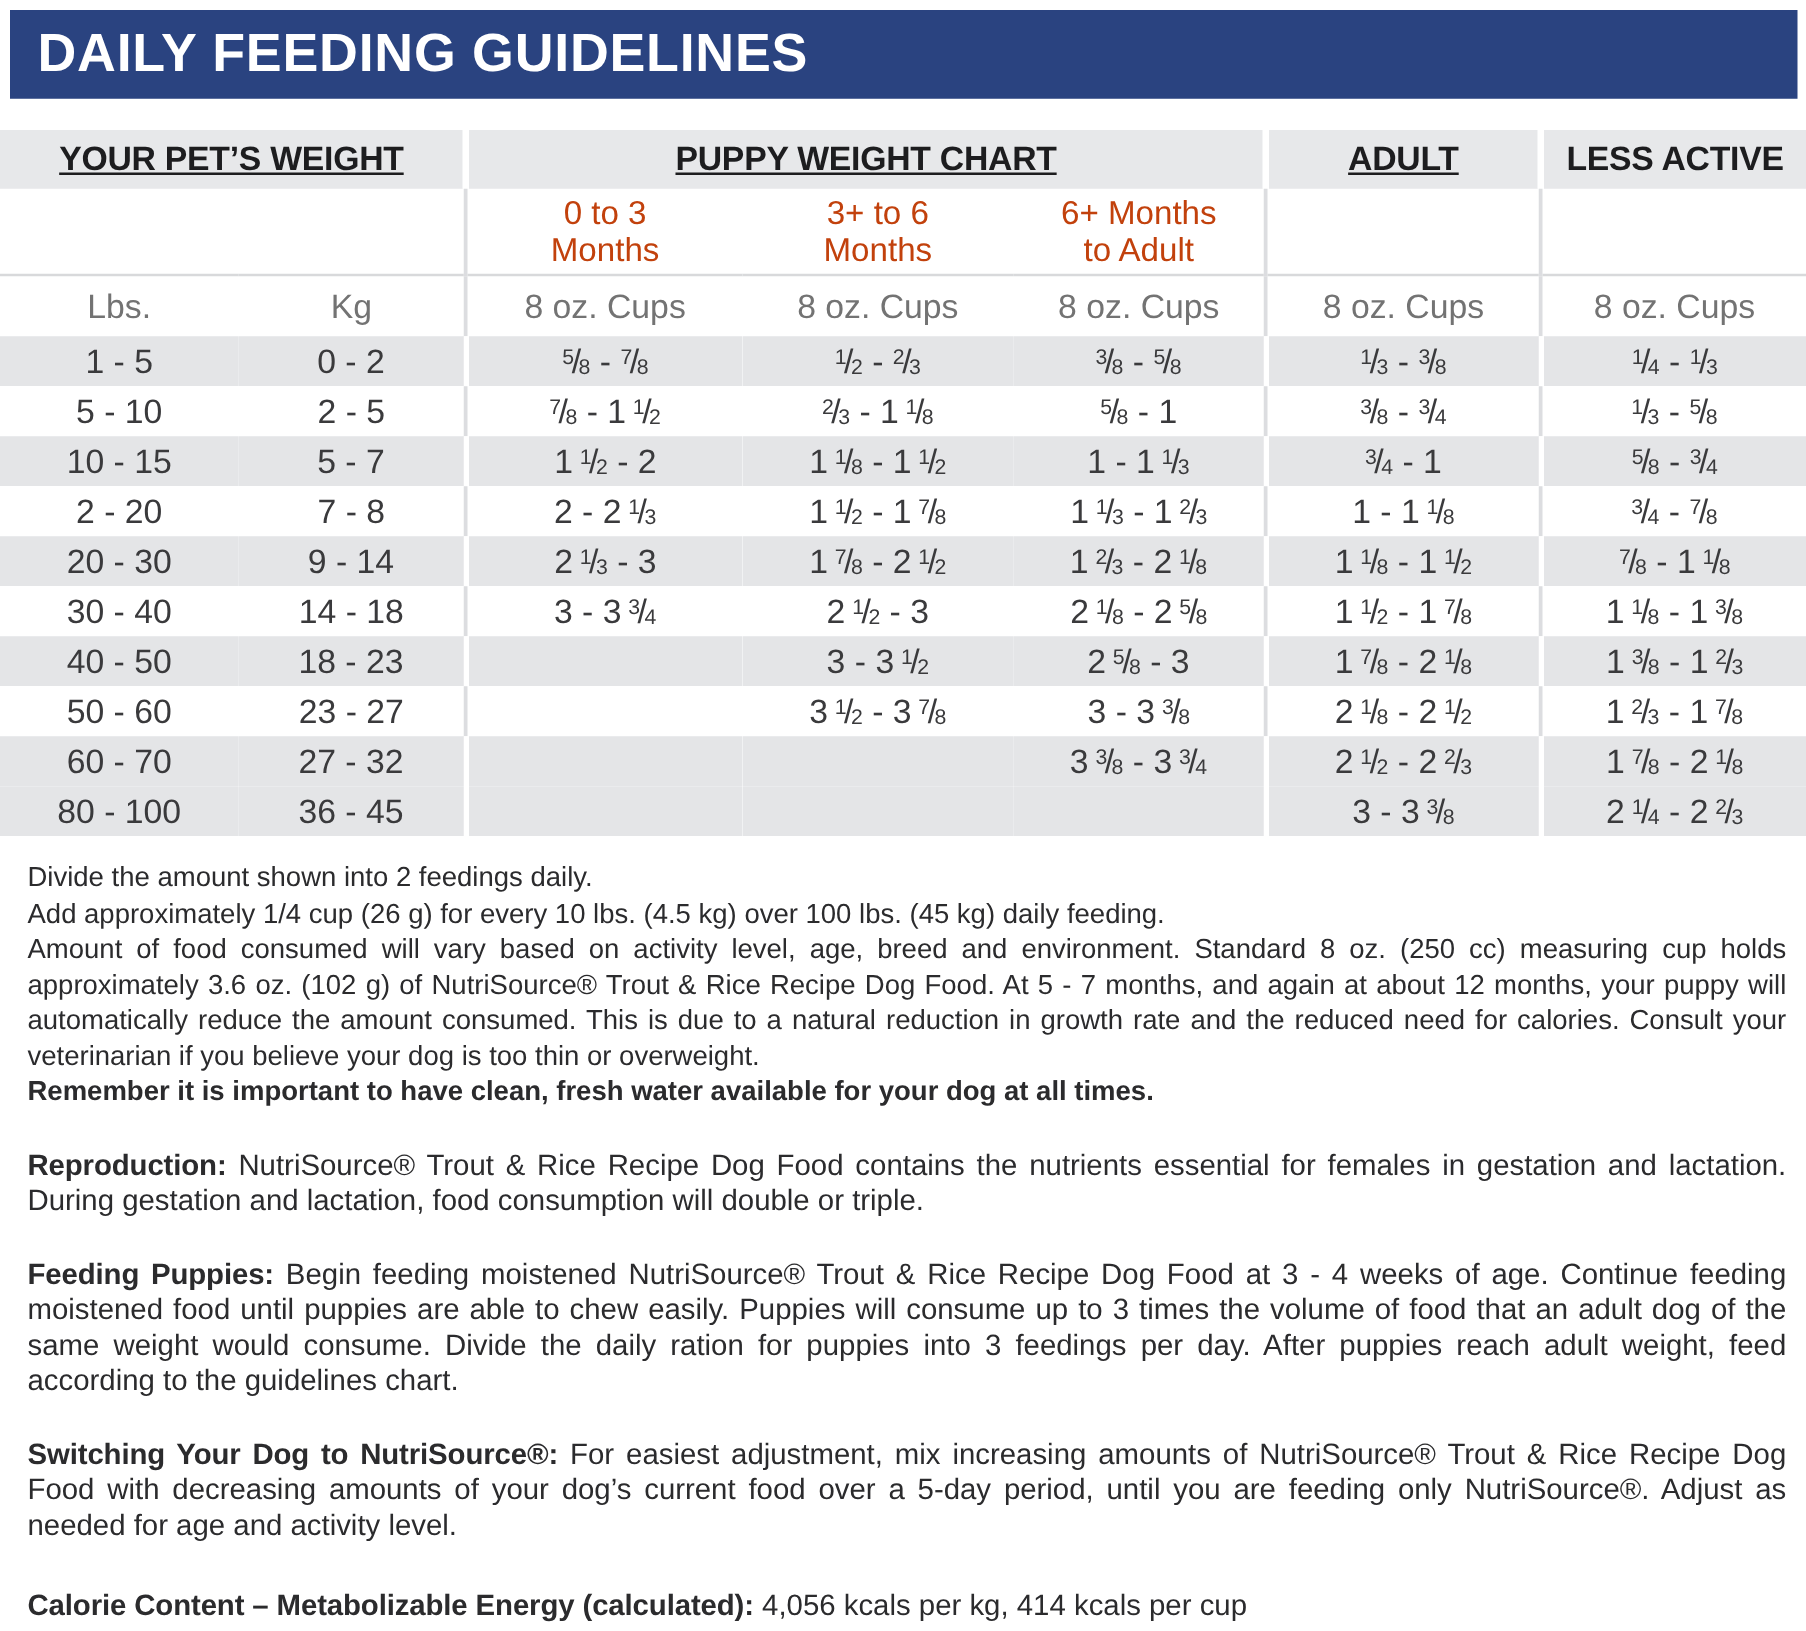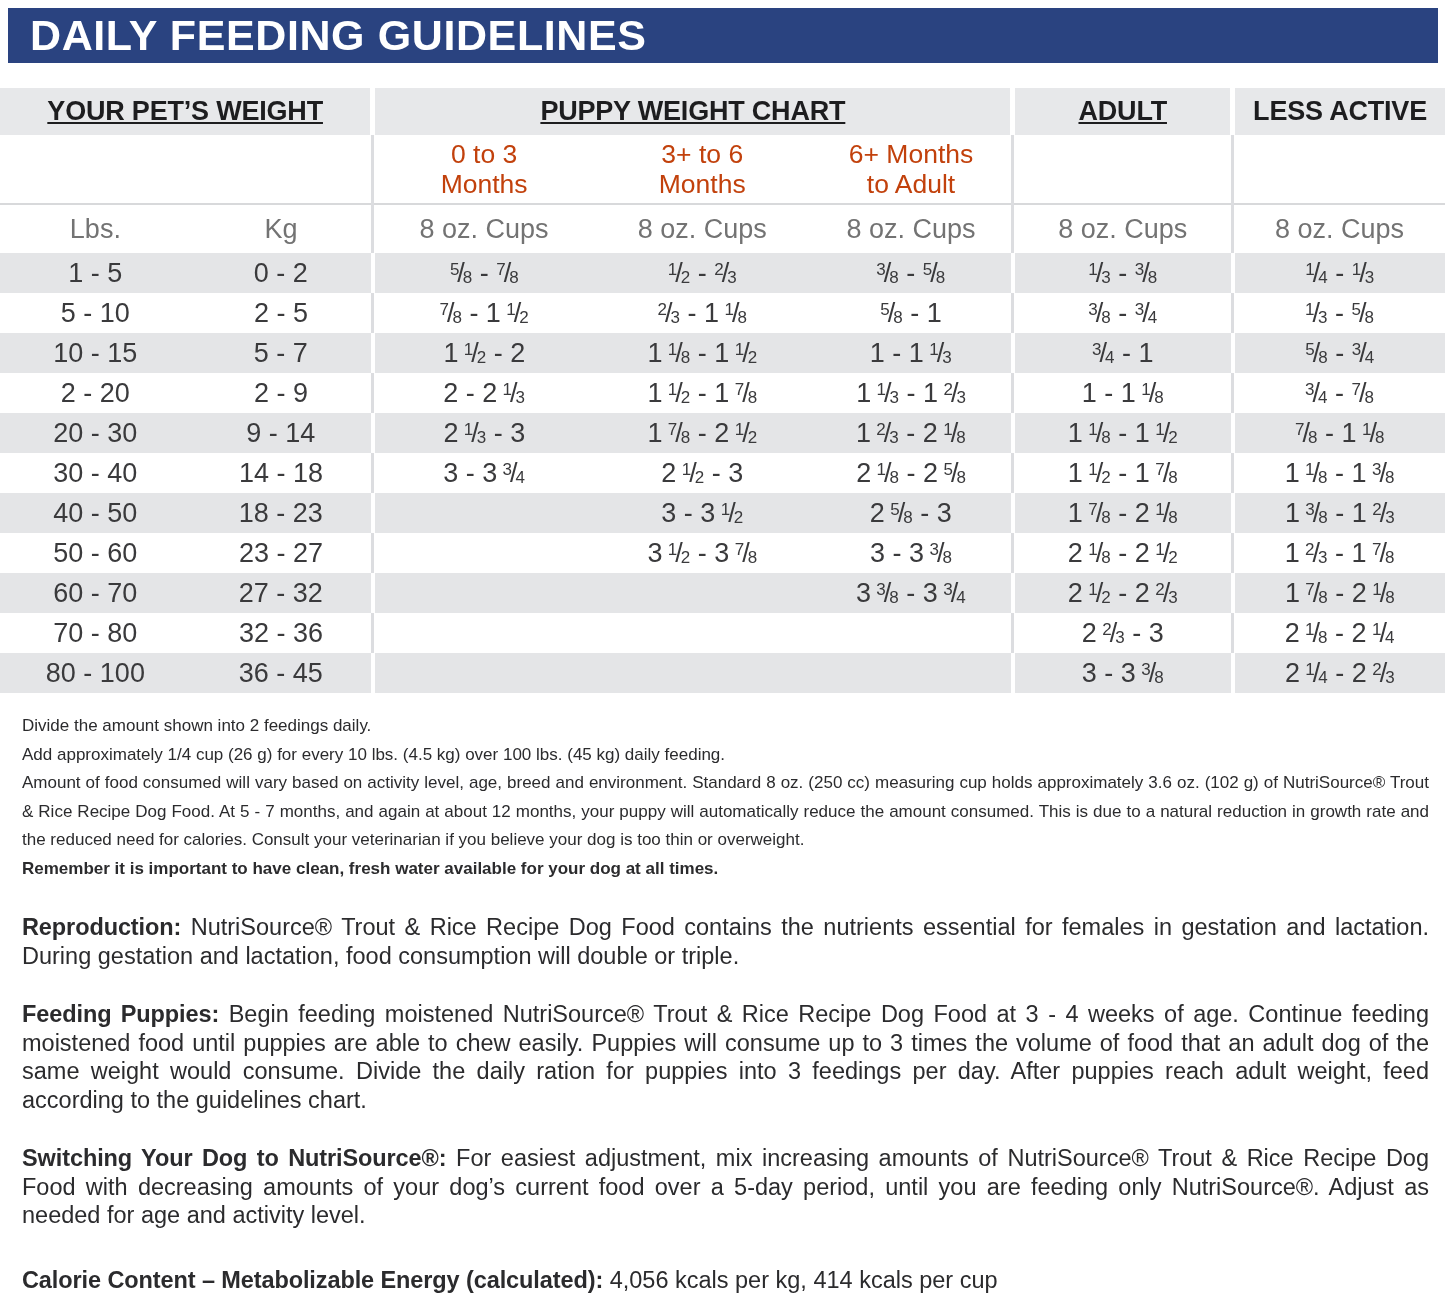--- a/index.html
+++ b/index.html
@@ -1,18 +1,18 @@
 <!DOCTYPE html>
 <html style="--navy: #2a4380; --band_gray: #e7e8ea; --row_gray: #e4e5e7; --line_gray: #d8d9db; --divider_gray: #dcdde0; --heading_text: #1d1d1f; --table_text: #3a3a3c;"><head>
 <meta charset="utf-8">
 <style>
   html,body{margin:0;padding:0;background:#fff;}
   body{width:1445px;font-family:"Liberation Sans","DejaVu Sans",sans-serif;color:#2b2b2d;}
 
-  .title-bar{margin:8px 7px 0 8px;height:55px;background:var(--navy,#2a4380);
+  .title-bar{margin:8px 7px 0 8px;height:71px;background:var(--navy,#2a4380);
     display:flex;align-items:center;padding-left:22px;box-sizing:border-box;}
   .title-bar h1{margin:0;font-size:43px;letter-spacing:.6px;color:#fff;font-weight:700;}
 
   table{width:100%;border-collapse:collapse;table-layout:fixed;margin-top:25px;}
   th,td{text-align:center;vertical-align:middle;padding:0;overflow:hidden;}
 
   .gh{background:var(--band_gray,#e7e8ea);height:47px;font-size:27px;font-weight:700;
     color:var(--heading_text,#1d1d1f);letter-spacing:-.2px;}
   .gh.dr{border-right:5px solid #fff;text-decoration:underline;}
 
@@ -22,21 +22,21 @@
 
   tbody td{height:40px;font-size:27px;color:var(--table_text,#3a3a3c);}
   tr.rg td{background:var(--row_gray,#e4e5e7);}
   tr.rg td.dr{border-right:4px solid #fff;}
   tr.rw td.dr{border-right:3px solid var(--divider_gray,#dcdde0);}
 
   td.c sup{font-size:17px;vertical-align:.42em;line-height:0;}
   td.c sub{font-size:17px;vertical-align:-.06em;line-height:0;}
   td.c .sl{margin:0 -2px;}
 
-  .notes{margin:19px 16px 0 22px;font-size:17px;line-height:28.5px;}
+  .notes{margin:19px 16px 0 22px;font-size:22px;line-height:28.5px;}
   .notes p{margin:0;}
   .just{text-align:justify;}
   .boldline{font-weight:700;}
   .section{margin:30px 16px 0 22px;font-size:23.5px;line-height:28.5px;text-align:justify;}
   .section.last{margin-top:36px;margin-bottom:4px;}
   .section b{letter-spacing:-.1px;}
 </style>
 </head>
 <body>
 
@@ -105,21 +105,21 @@
         <td class="w">10 - 15</td>
         <td class="w dr">5 - 7</td>
         <td class="c">1 <sup>1</sup><span class="sl">/</span><sub>2</sub> - 2</td>
         <td class="c">1 <sup>1</sup><span class="sl">/</span><sub>8</sub> - 1 <sup>1</sup><span class="sl">/</span><sub>2</sub></td>
         <td class="c dr">1 - 1 <sup>1</sup><span class="sl">/</span><sub>3</sub></td>
         <td class="c dr"><sup>3</sup><span class="sl">/</span><sub>4</sub> - 1</td>
         <td class="c"><sup>5</sup><span class="sl">/</span><sub>8</sub> - <sup>3</sup><span class="sl">/</span><sub>4</sub></td>
       </tr>
       <tr class="rw">
         <td class="w">2 - 20</td>
-        <td class="w dr">2 - 9</td>
+        <td class="w dr">7 - 8</td>
         <td class="c">2 - 2 <sup>1</sup><span class="sl">/</span><sub>3</sub></td>
         <td class="c">1 <sup>1</sup><span class="sl">/</span><sub>2</sub> - 1 <sup>7</sup><span class="sl">/</span><sub>8</sub></td>
         <td class="c dr">1 <sup>1</sup><span class="sl">/</span><sub>3</sub> - 1 <sup>2</sup><span class="sl">/</span><sub>3</sub></td>
         <td class="c dr">1 - 1 <sup>1</sup><span class="sl">/</span><sub>8</sub></td>
         <td class="c"><sup>3</sup><span class="sl">/</span><sub>4</sub> - <sup>7</sup><span class="sl">/</span><sub>8</sub></td>
       </tr>
       <tr class="rg">
         <td class="w">20 - 30</td>
         <td class="w dr">9 - 14</td>
         <td class="c">2 <sup>1</sup><span class="sl">/</span><sub>3</sub> - 3</td>
@@ -157,29 +157,20 @@
       </tr>
       <tr class="rg">
         <td class="w">60 - 70</td>
         <td class="w dr">27 - 32</td>
         <td class="c"></td>
         <td class="c"></td>
         <td class="c dr">3 <sup>3</sup><span class="sl">/</span><sub>8</sub> - 3 <sup>3</sup><span class="sl">/</span><sub>4</sub></td>
         <td class="c dr">2 <sup>1</sup><span class="sl">/</span><sub>2</sub> - 2 <sup>2</sup><span class="sl">/</span><sub>3</sub></td>
         <td class="c">1 <sup>7</sup><span class="sl">/</span><sub>8</sub> - 2 <sup>1</sup><span class="sl">/</span><sub>8</sub></td>
       </tr>
-      <tr class="rw">
-        <td class="w">70 - 80</td>
-        <td class="w dr">32 - 36</td>
-        <td class="c"></td>
-        <td class="c"></td>
-        <td class="c dr"></td>
-        <td class="c dr">2 <sup>2</sup><span class="sl">/</span><sub>3</sub> - 3</td>
-        <td class="c">2 <sup>1</sup><span class="sl">/</span><sub>8</sub> - 2 <sup>1</sup><span class="sl">/</span><sub>4</sub></td>
-      </tr>
       <tr class="rg">
         <td class="w">80 - 100</td>
         <td class="w dr">36 - 45</td>
         <td class="c"></td>
         <td class="c"></td>
         <td class="c dr"></td>
         <td class="c dr">3 - 3 <sup>3</sup><span class="sl">/</span><sub>8</sub></td>
         <td class="c">2 <sup>1</sup><span class="sl">/</span><sub>4</sub> - 2 <sup>2</sup><span class="sl">/</span><sub>3</sub></td>
       </tr>
     </tbody>

